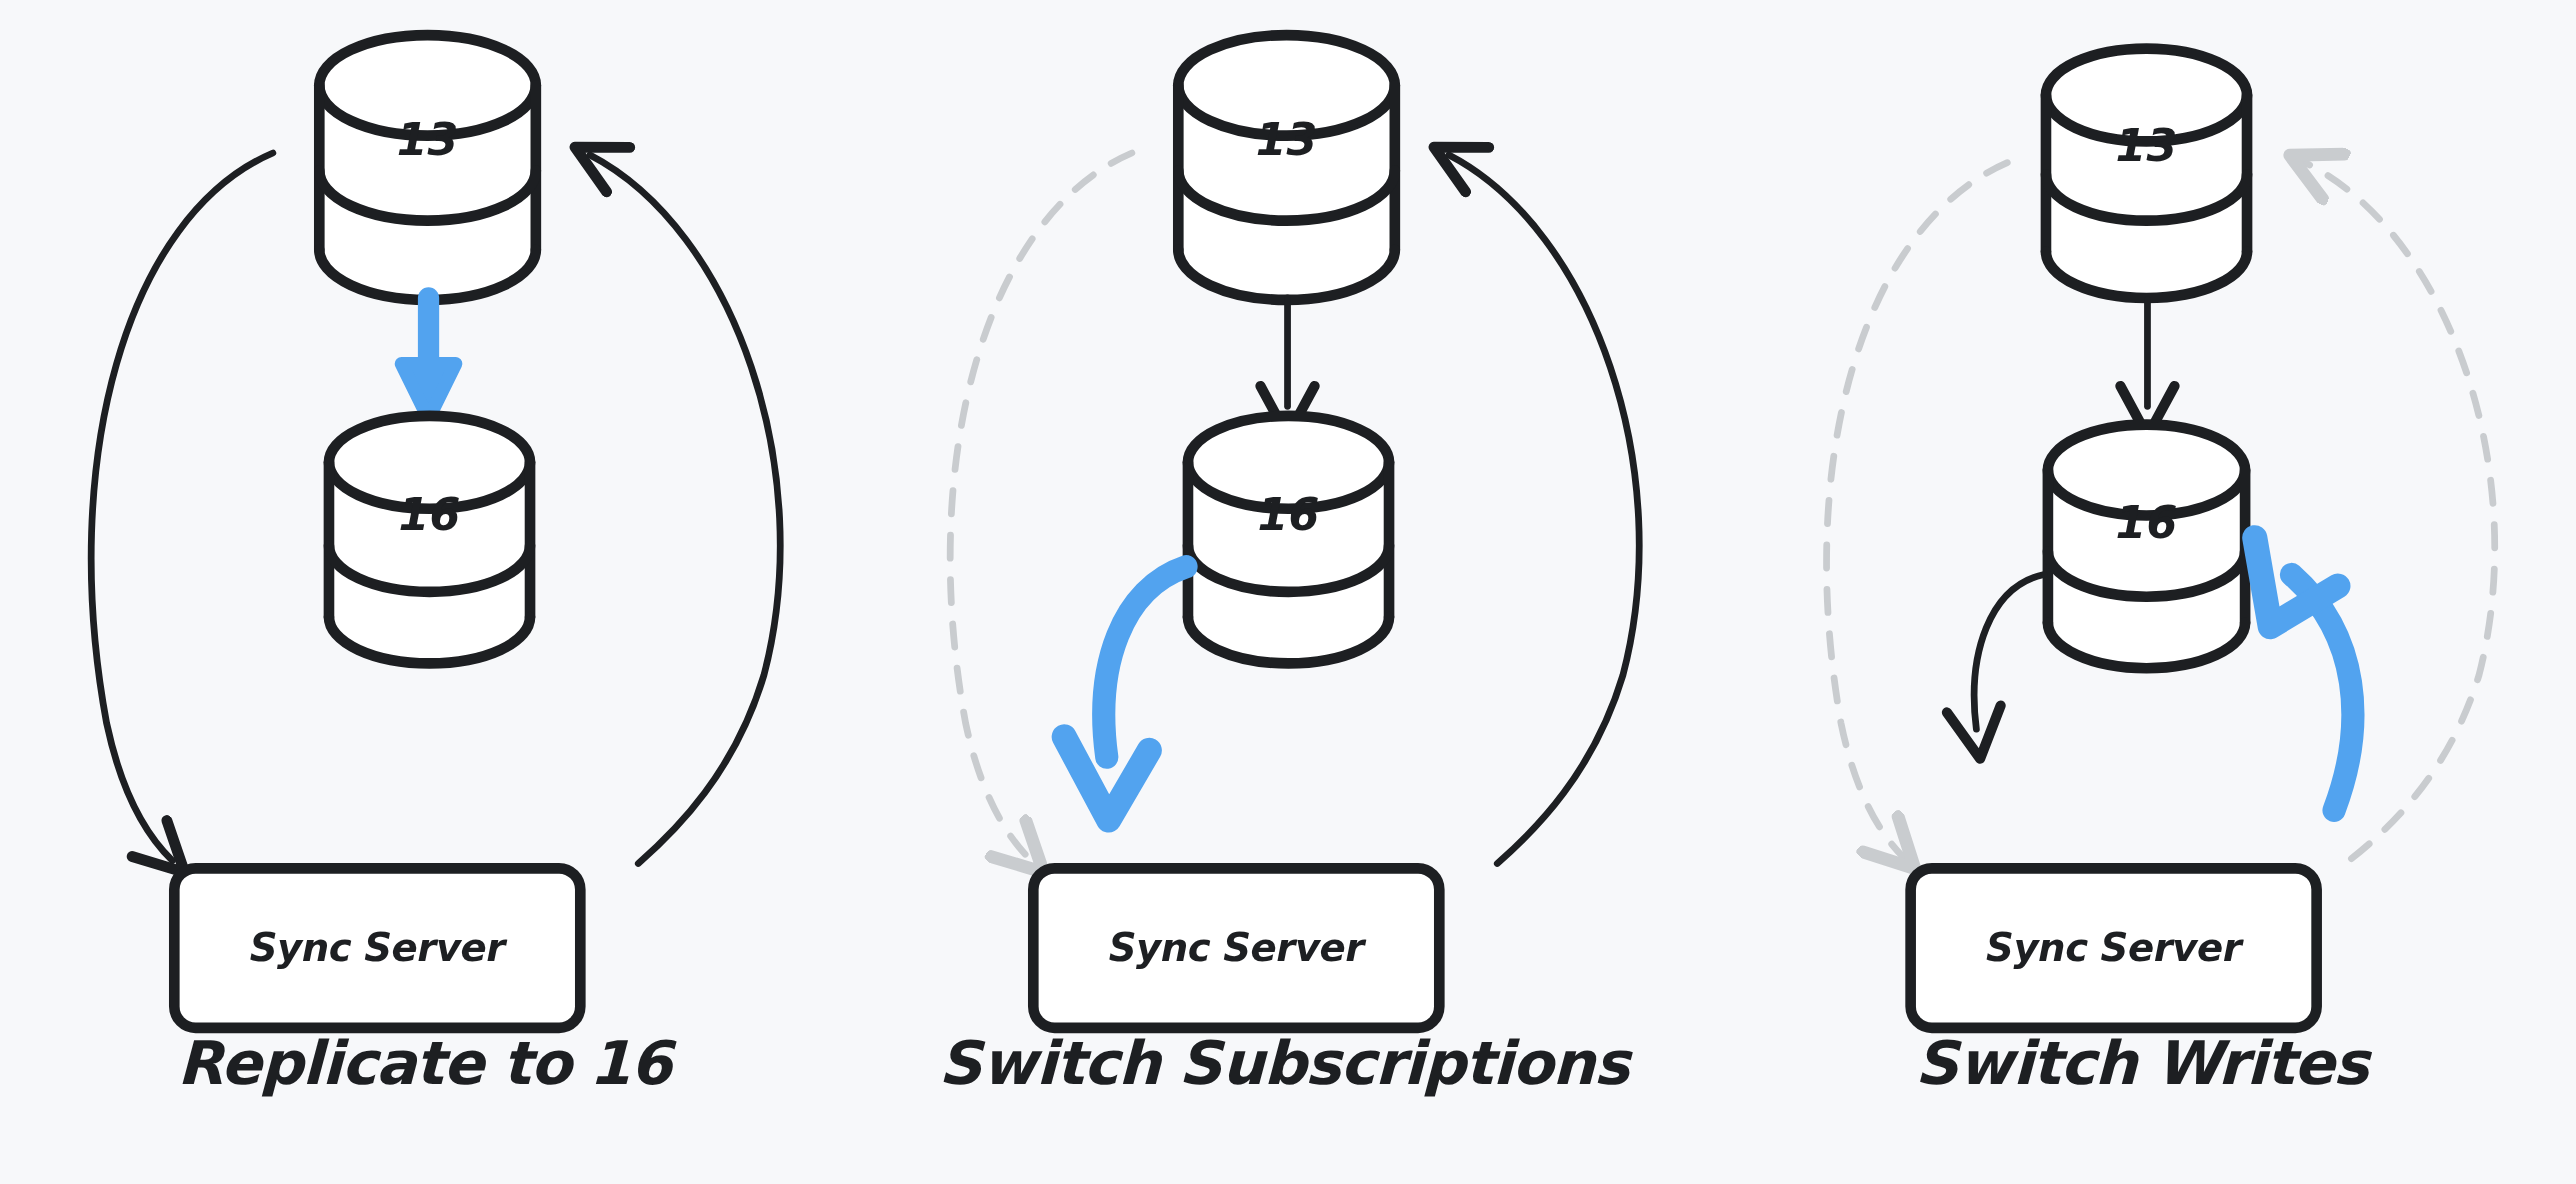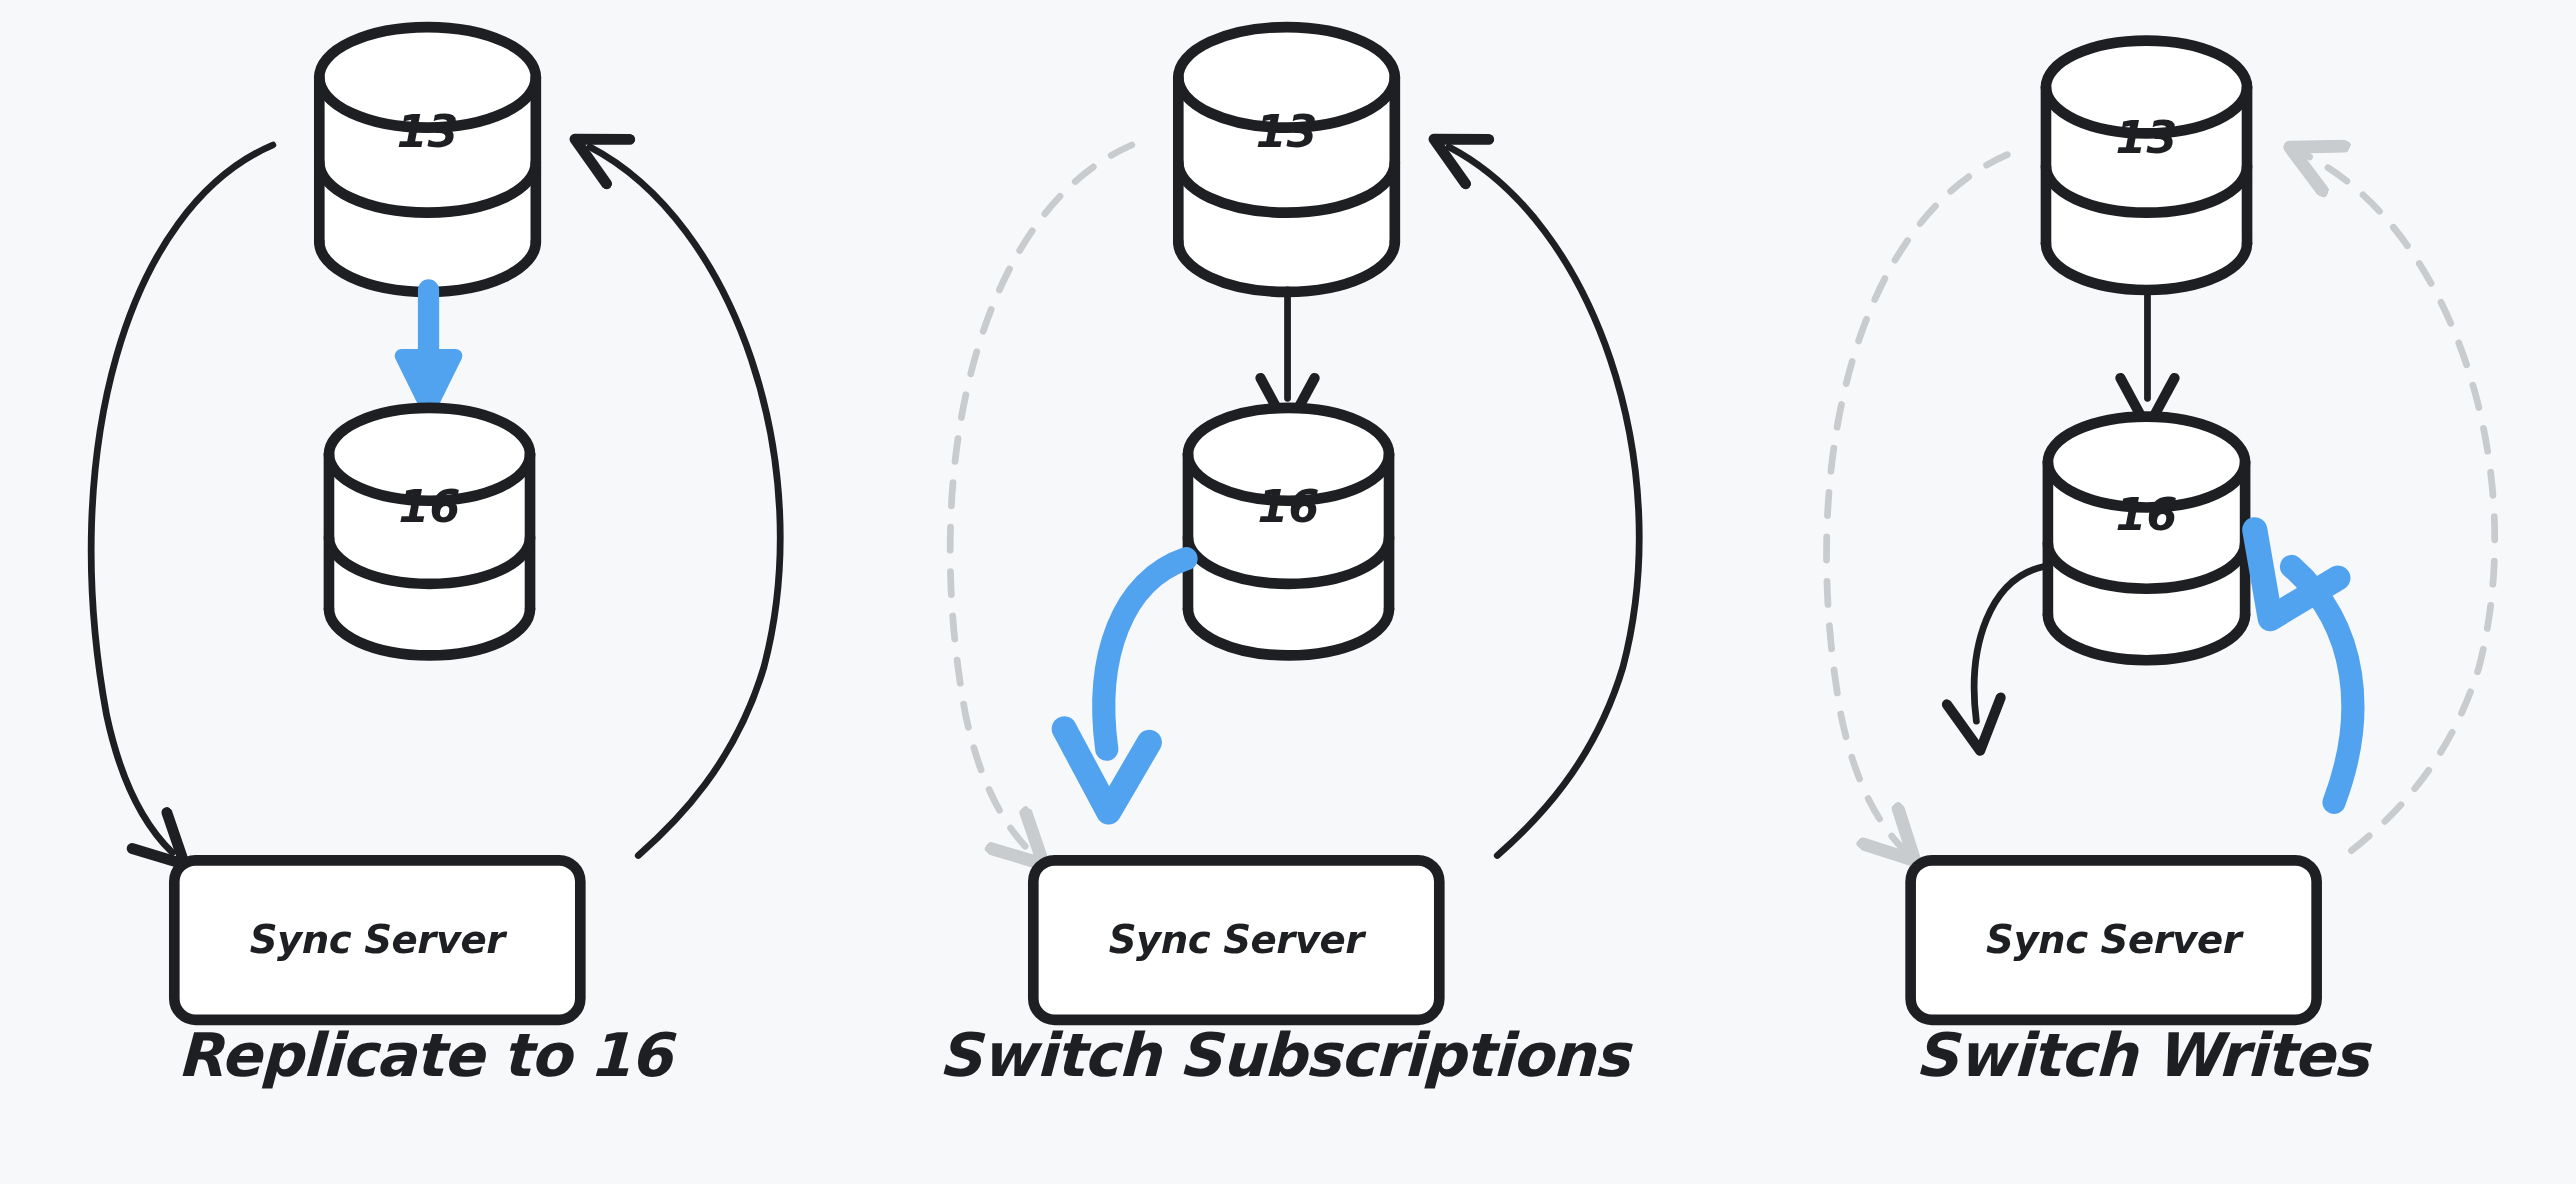--- a/index.html
+++ b/index.html
@@ -3,21 +3,21 @@
 <meta charset="utf-8">
 <style>
   html,body{margin:0;padding:0;}
   body{
     width:2576px;height:1185px;
     background:#f7f8fa;
     font-family:"DejaVu Sans", sans-serif;
     overflow:hidden;
   }
   #board{position:relative;width:2576px;height:1185px;}
-  .panel{position:absolute;top:0;width:859px;height:1121px;padding-left:12px;}
+  .panel{position:absolute;top:8px;width:859px;height:1121px;padding-left:12px;}
   .panel-svg{position:absolute;left:0;top:0;width:859px;height:1044px;}
   .caption{
     position:absolute;left:0;top:1020px;width:859px;
     text-align:center;
     font-family:"DejaVu Sans", sans-serif;
     font-size:60px;
     font-weight:700;
     font-style:italic;
     letter-spacing:-1px;
     color:#1d1f22;

